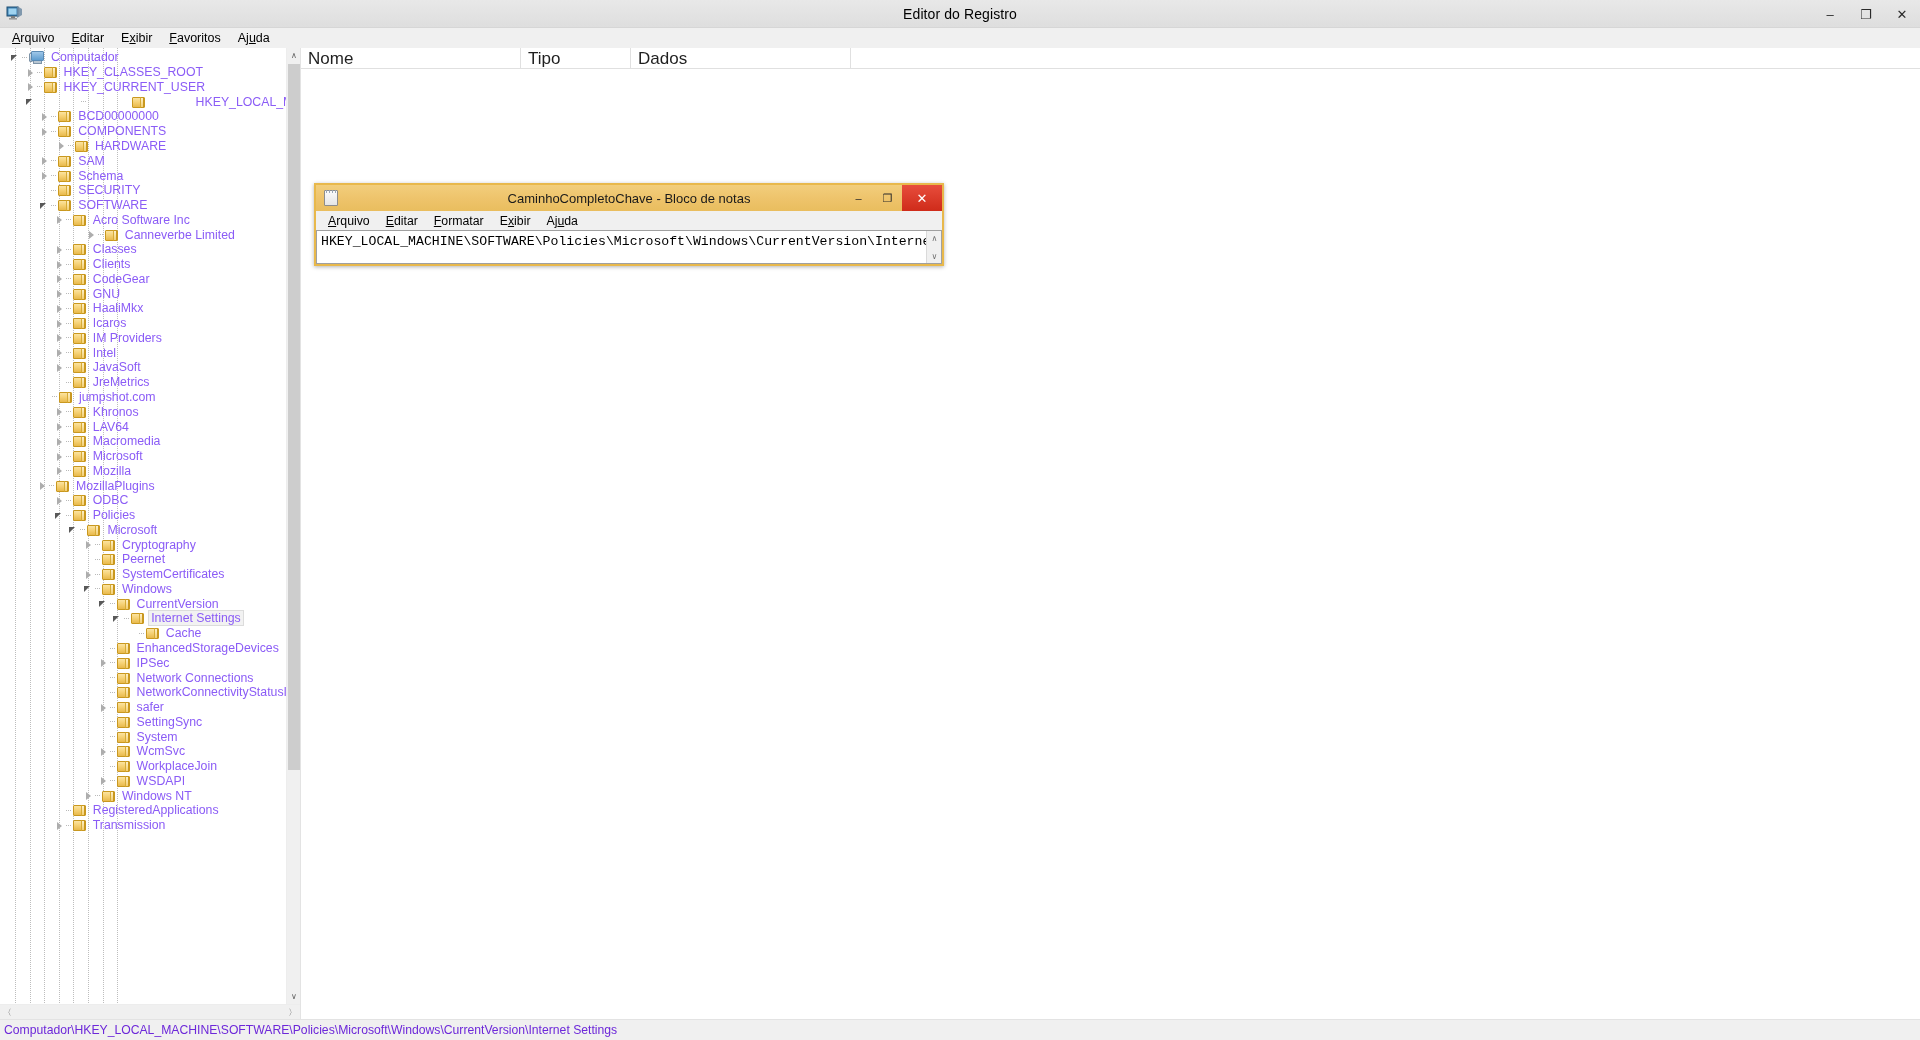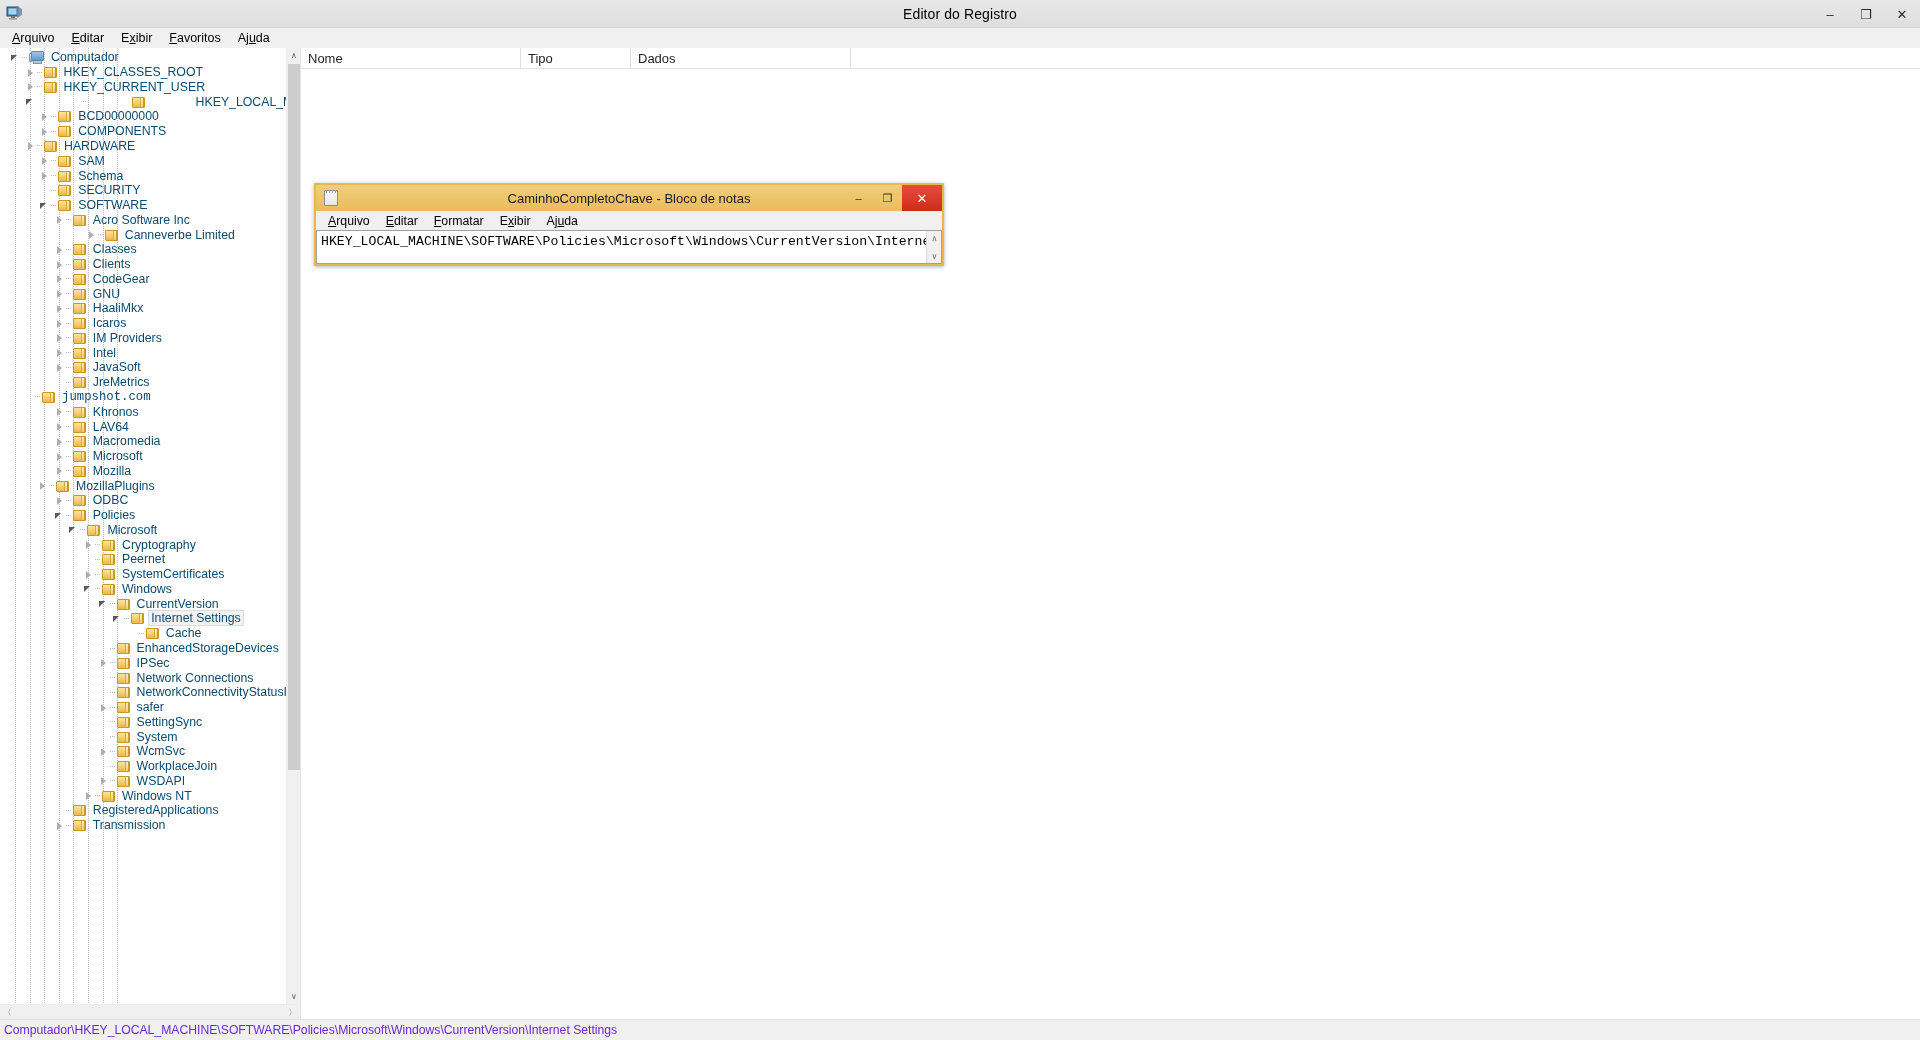--- a/index.html
+++ b/index.html
@@ -82,21 +82,21 @@
   }
   #tree-inner {
     position: absolute; left: 0; top: 0; right: 14px; bottom: 0;
     overflow: hidden;
     padding-top: 2px;
   }
   .tnode {
     height: 14.78px;
     display: flex; align-items: center;
     font-size: 12.3px;
-    color: #0c4a6e;
+    color: #8b5cf6;
     white-space: nowrap;
     position: relative;
   }
   .tnode .twist {
     width: 11px; height: 11px; flex: none;
     position: relative;
     margin-right: 1px;
   }
   .tnode .twist.collapsed::before {
     content: "";
@@ -221,21 +221,21 @@
     width: 258px; background: #f0f0f0;
   }
 
   
   #list-pane { flex: 1 1 auto; background: #fff; min-width: 0; position: relative; }
   #list-header {
     height: 21px;
     background: #fff;
     border-bottom: 1px solid #e0e0e0;
     display: flex; align-items: stretch;
-    font-size: 13px;
+    font-size: 17px;
   }
   .col {
     border-right: 1px solid #e0e0e0;
     display: flex; align-items: center;
     padding-left: 7px;
     color: #1f1f1f;
     height: 21px;
   }
   .col.nome { width: 220px; }
   .col.tipo { width: 110px; }
@@ -456,21 +456,21 @@
             </div>
             <div class="tnode" style="padding-left: 39.2px;">
               <span class="twist collapsed"></span>
               <span class="dots"></span>
               <span class="folder">
                 <span class="fb"></span>
                 <span class="fs"></span>
               </span>
               <span class="tlabel">COMPONENTS</span>
             </div>
-            <div class="tnode" style="padding-left: 25px;">
+            <div class="tnode" style="padding-left: 56px;">
               <span class="twist collapsed"></span>
               <span class="dots"></span>
               <span class="folder">
                 <span class="fb"></span>
                 <span class="fs"></span>
               </span>
               <span class="tlabel">HARDWARE</span>
             </div>
             <div class="tnode" style="padding-left: 39.2px;">
               <span class="twist collapsed"></span>
@@ -609,21 +609,21 @@
             </div>
             <div class="tnode" style="padding-left: 53.8px;">
               <span class="twist none"></span>
               <span class="dots"></span>
               <span class="folder">
                 <span class="fb"></span>
                 <span class="fs"></span>
               </span>
               <span class="tlabel">JreMetrics</span>
             </div>
-            <div class="tnode" style="padding-left: 23px; font-family: Liberation Mono, monospace;">
+            <div class="tnode" style="padding-left: 40px;">
               <span class="twist none"></span>
               <span class="dots"></span>
               <span class="folder">
                 <span class="fb"></span>
                 <span class="fs"></span>
               </span>
               <span class="tlabel">jumpshot.com</span>
             </div>
             <div class="tnode" style="padding-left: 53.8px;">
               <span class="twist collapsed"></span>

